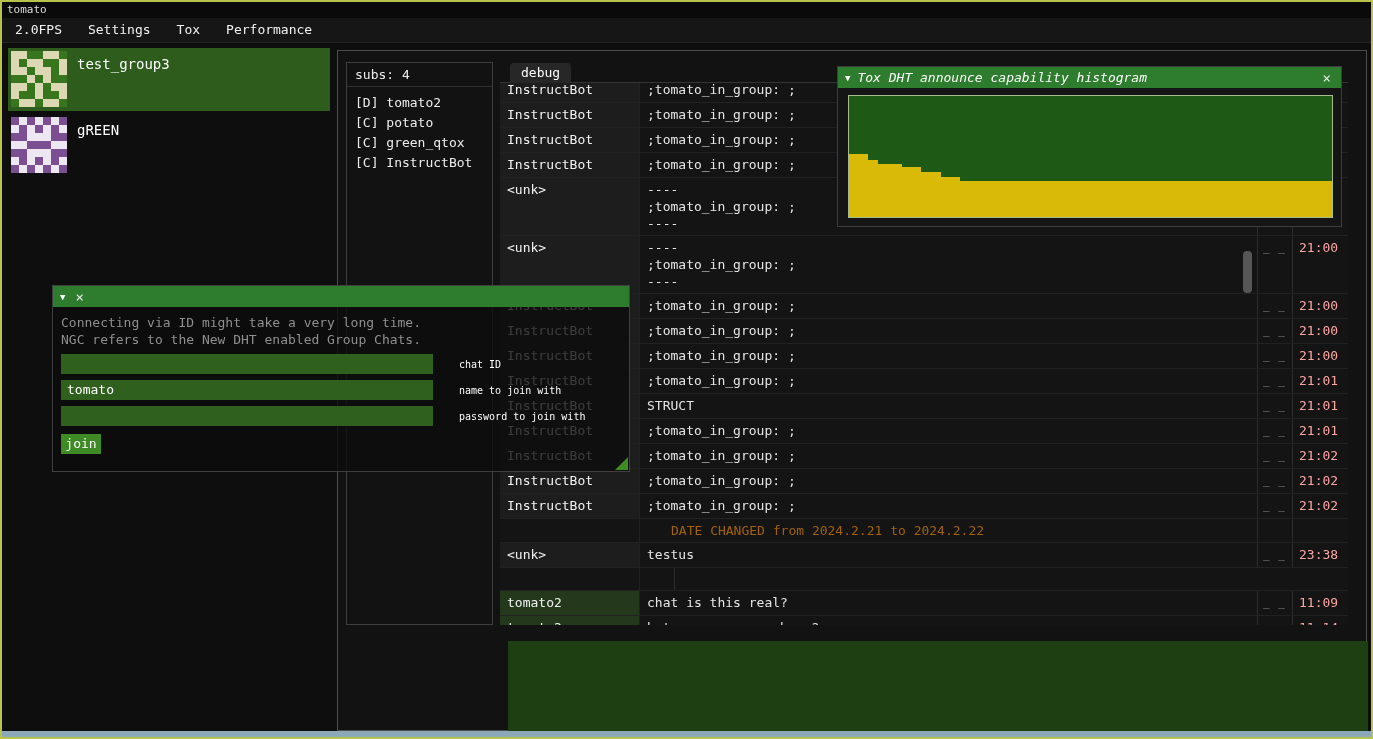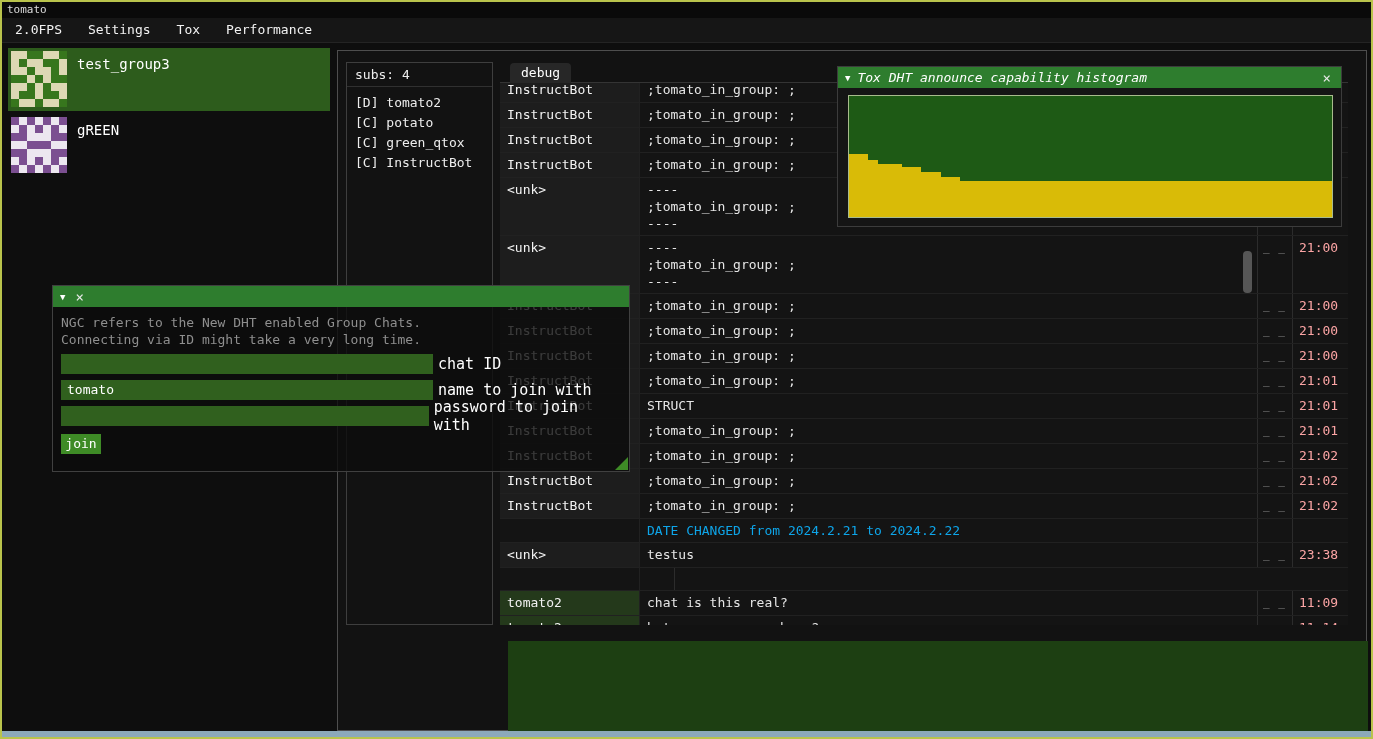--- a/index.html
+++ b/index.html
@@ -29,35 +29,35 @@
   .tabbar { height:21px; border-bottom:1px solid #343434; }
   .tab { display:inline-block; margin-left:10px; margin-top:1px; padding:0 11px; background:#272727; color:#ffffff; font-size:13px; height:20px; line-height:19px; border-radius:4px 4px 0 0; }
   .log { position:absolute; left:0; top:21px; right:0; bottom:0; overflow:hidden; }
   .rows { margin-top:-5px; }
   .row { display:flex; border-bottom:1px solid #212121; font-size:13px; min-height:23px; background:#141414; }
   .cell-name { flex:0 0 140px; background:#1d1d1d; color:#f2f2f2; padding:3px 7px; border-right:1px solid #212121; line-height:17px; }
   .cell-msg  { flex:1; color:#e6e6e6; padding:3px 7px; white-space:pre-line; border-right:1px solid #2c2c2c; line-height:17px; }
   .cell-marks{ flex:0 0 35px; color:#9a9a9a; padding:4px 5px; border-right:1px solid #2c2c2c; font-size:11px; letter-spacing:1px; line-height:16px; }
   .cell-time { flex:0 0 55px; color:#fca5a5; padding:3px 6px; line-height:17px; }
   .row.date .cell-name { background:transparent; }
-  .row.date .cell-msg { color:#0ea5e9; }
+  .row.date .cell-msg { color:#a16207;margin-left:24px; }
   .row.tomato2 .cell-name { background:#24391b; }
   .scroll-grabber { position:absolute; left:743px; top:168px; width:9px; height:42px; background:#565656; border-radius:4px; }
   .msg-input { position:absolute; left:8px; top:579px; width:860px; height:90px; background:#1d3f12; }
   
   .window-titlebar { height:21px; background:#2e7d2e; color:#fff; font-size:13px; display:flex; align-items:center; padding:0 7px; }
   .collapse-arrow { margin-right:7px; font-size:9px; }
   .win-title { flex:1;font-style:italic; }
   .close-x { color:#eaeaea; font-size:14px; padding:0 3px; }
   .join-window { position:absolute; left:50px; top:283px; width:578px; height:187px; background:rgba(13,13,13,0.8); border:1px solid #404040; z-index:20; }
   .join-body { padding:7px 8px; }
   .info-line { color:#8f8f8f; font-size:13px; line-height:17px; }
   .field-row { display:flex; align-items:center; margin-top:6px; height:20px; }
   .field-input { width:372px; height:20px; background:#30601e; color:#fff; font-size:13px; line-height:20px; padding:0 6px; }
-  .field-label { margin-left:5px; color:#fff; font-size:15px; }
+  .field-label { margin-left:26px; color:#fff; font-size:10px; }
   .join-btn { margin-top:8px; display:inline-block; width:40px; height:20px; background:#3e8b26; color:#fff; font-size:13px; text-align:center; line-height:20px; }
   .resize-grip { position:absolute; right:1px; bottom:1px; width:0; height:0; border-left:13px solid transparent; border-bottom:13px solid #3e8b26; }
   .hist-window { position:absolute; left:835px; top:64px; width:505px; height:161px; background:#151515; border:1px solid #3c3c3c; z-index:15; }
   .plot { position:absolute; left:10px; top:28px; right:8px; bottom:8px; background:#1e5a15; border:1px solid #a8bb8d; display:flex; align-items:flex-end; overflow:hidden; }
   .hist-bar { flex:0 0 auto; }
   .bottom-edge { position:absolute; left:0; right:0; bottom:0; height:6px; background:#8ca9ba; z-index:40; }
 </style>
 </head>
 <body>
 
@@ -333,22 +333,22 @@
 
     </div>
   </div>
 
   <div class="join-window">
     <div class="window-titlebar">
       <span class="collapse-arrow">▼</span>
       <span class="close-x">×</span>
     </div>
     <div class="join-body">
+      <div class="info-line">Connecting via ID might take a very long time.</div>
       <div class="info-line">NGC refers to the New DHT enabled Group Chats.</div>
-      <div class="info-line">Connecting via ID might take a very long time.</div>
       <div class="field-row">
         <div class="field-input"></div>
         <div class="field-label">chat ID</div>
       </div>
       <div class="field-row">
         <div class="field-input">tomato</div>
         <div class="field-label">name to join with</div>
       </div>
       <div class="field-row">
         <div class="field-input"></div>

